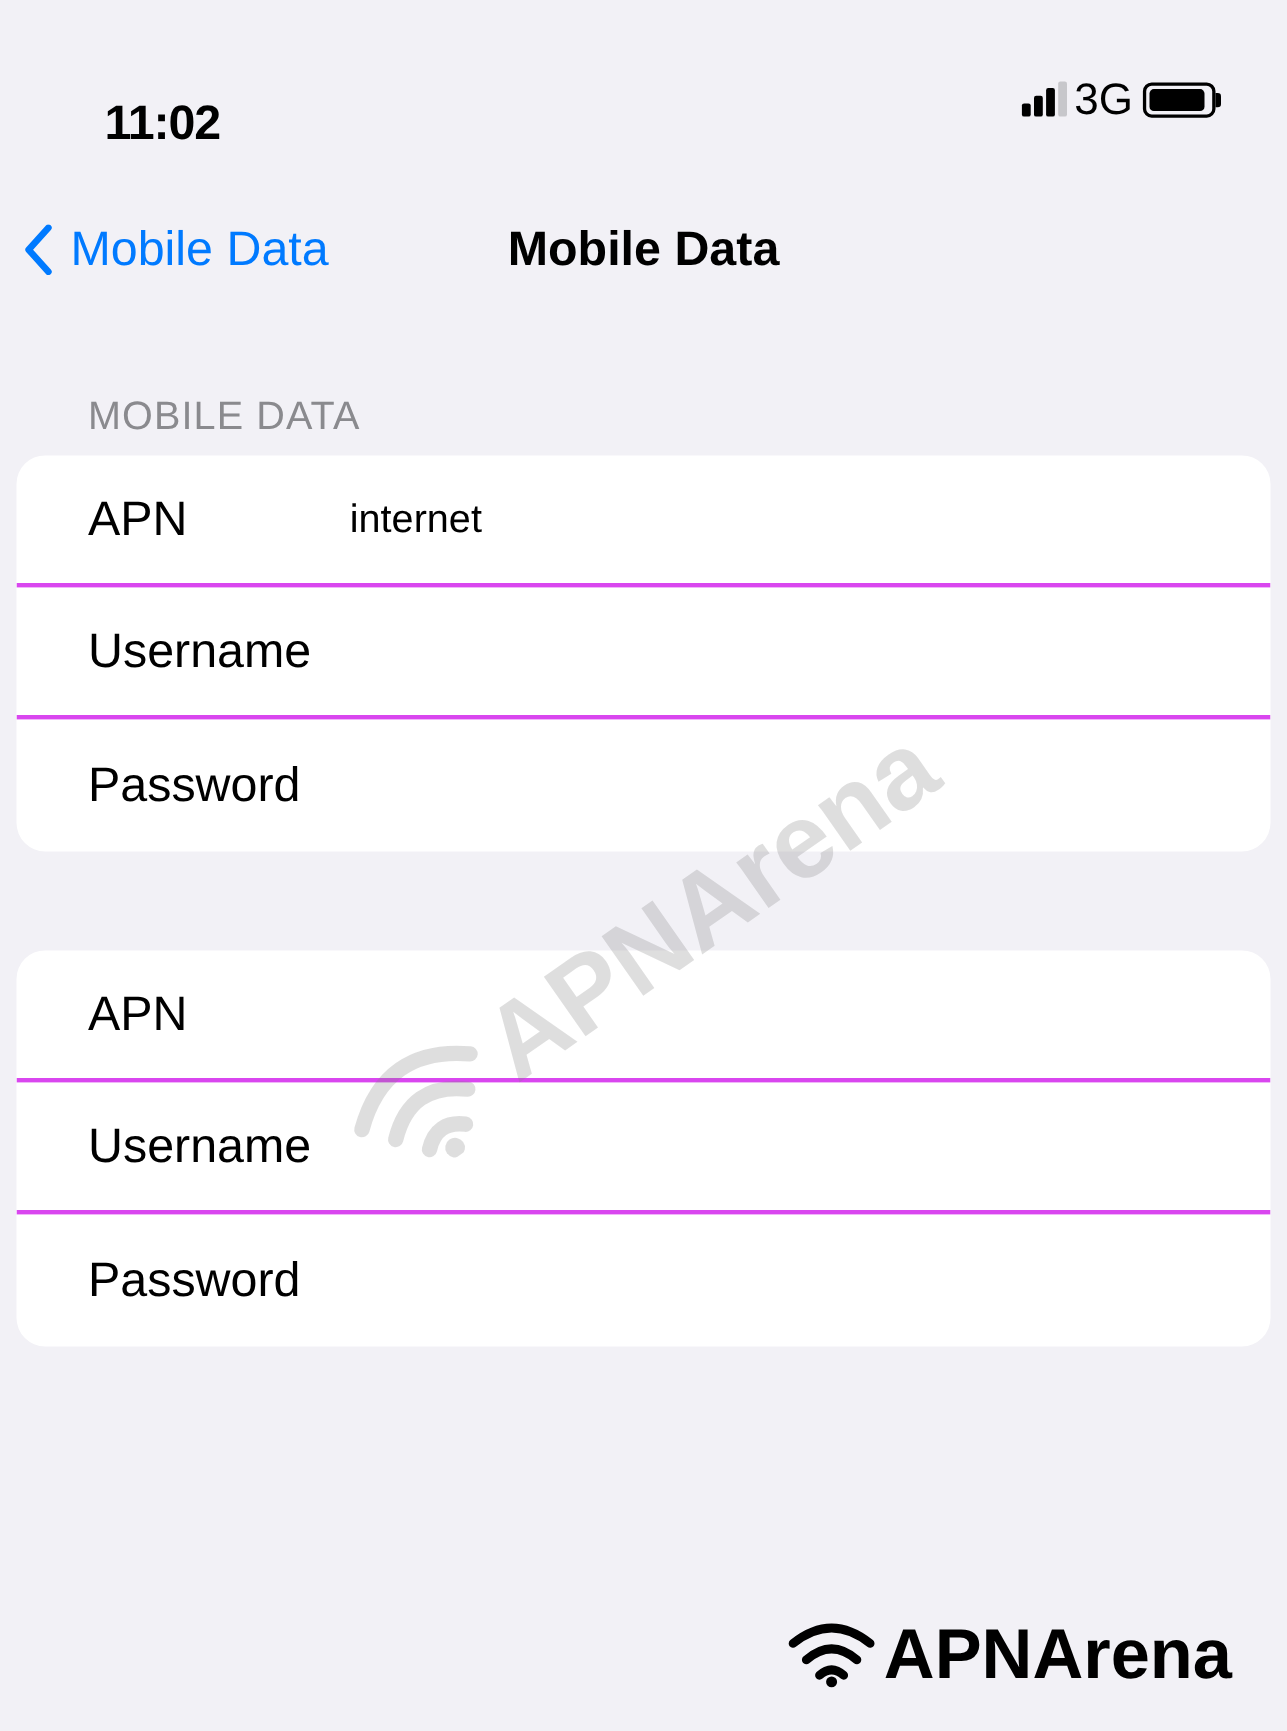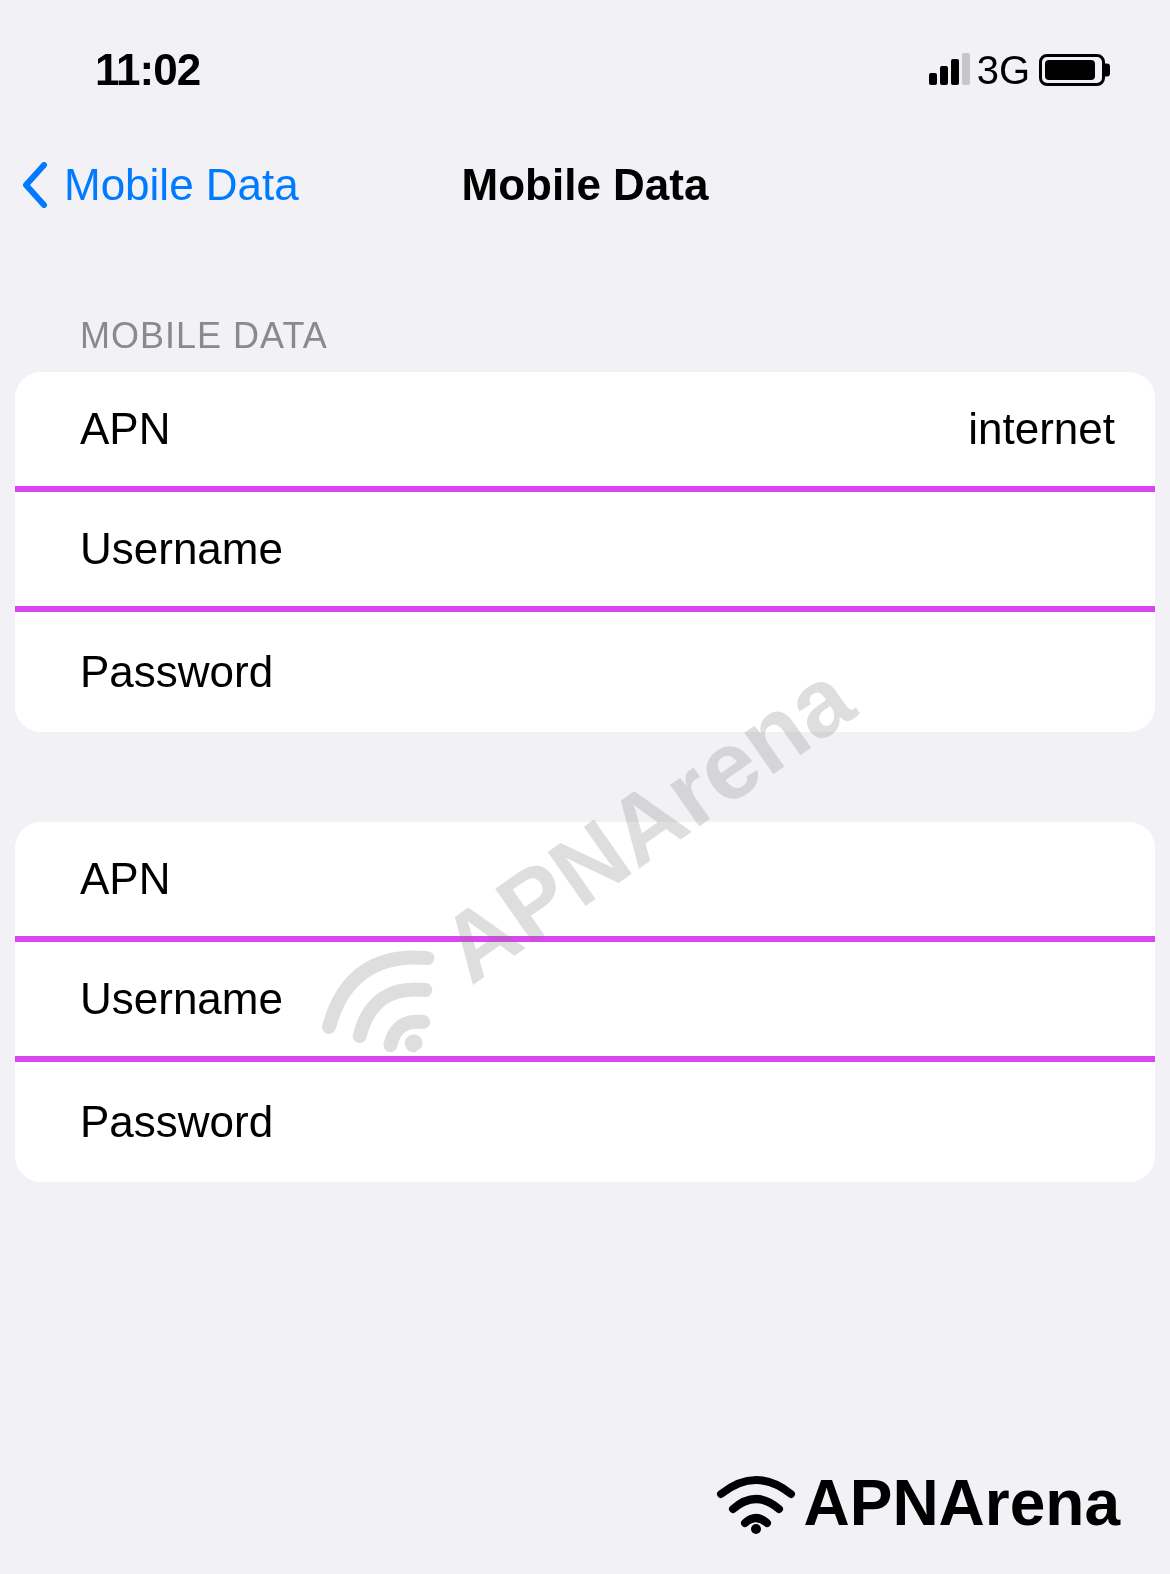--- a/index.html
+++ b/index.html
@@ -20,20 +20,21 @@
       display: flex;
       justify-content: space-between;
       align-items: center;
       padding: 45px 65px 30px 95px;
     }
     .status-time {
       font-size: 44px;
       font-weight: 700;
       color: #000;
       letter-spacing: -1px;
+      margin-top: 42px;
     }
     .status-right {
       display: flex;
       align-items: center;
       gap: 3px;
     }
     .cellular-bars {
       display: flex;
       align-items: flex-end;
       gap: 3px;
@@ -130,42 +131,41 @@
       background: #fff;
       border-radius: 26px;
       margin-bottom: 90px;
       overflow: hidden;
     }
     .row {
       display: flex;
       align-items: center;
       height: 120px;
       padding: 0 40px 0 65px;
-      border-bottom: 6px solid #d946ef;
+      border-bottom: 4px solid #d946ef;
     }
     .row:last-child {
       border-bottom: none;
     }
     .row-label {
       font-size: 44px;
       color: #000;
       font-weight: 400;
       width: 238px;
       flex-shrink: 0;
     }
     .row-input {
-      font-size: 44px;
+      font-size: 36px;
       color: #000;
       font-weight: 400;
       border: none;
       outline: none;
       background: transparent;
       flex: 1;
       height: 100%;
-      text-align: right;
     }
     .watermark-center {
       position: absolute;
       left: 50%;
       top: 55%;
       transform: translate(-50%, -50%) rotate(-35deg);
       display: flex;
       align-items: center;
       opacity: 0.25;
       color: #808080;

